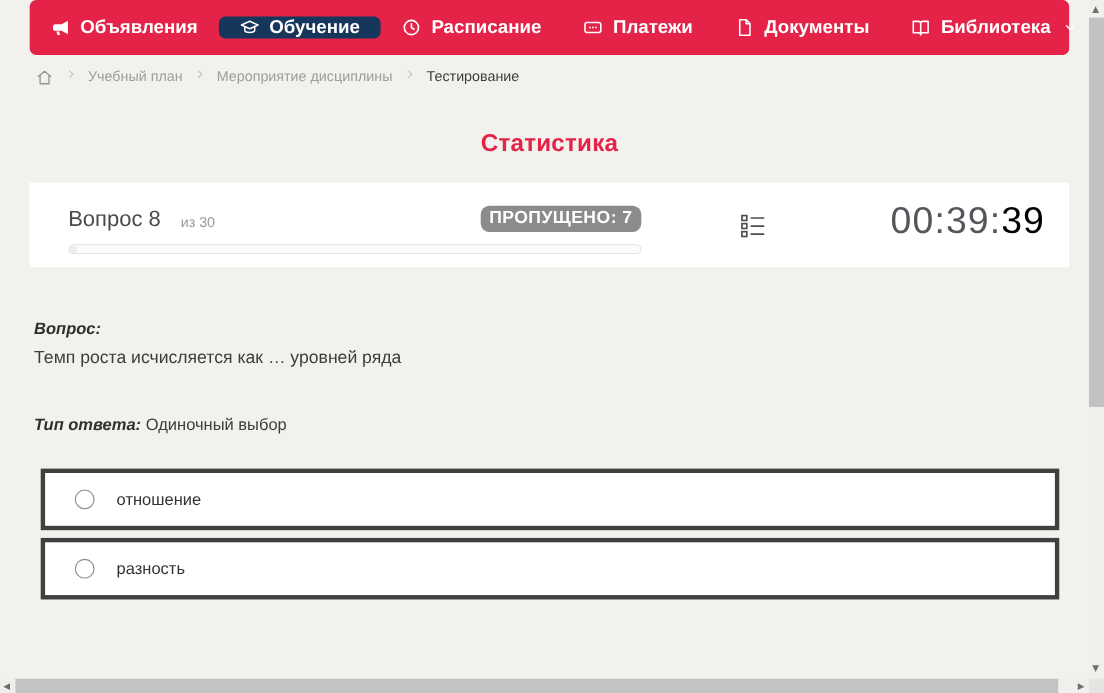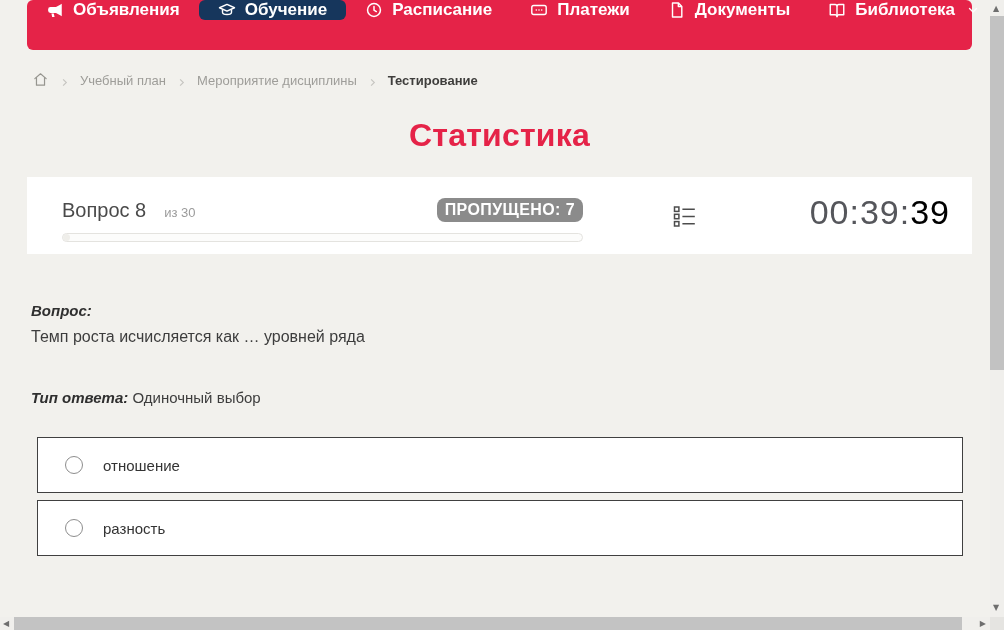--- a/index.html
+++ b/index.html
@@ -7,45 +7,45 @@
     width:1004px;height:630px;overflow:hidden;position:relative;
     background:#f2f1ed;
     font-family:"Liberation Sans","DejaVu Sans",sans-serif;
     -webkit-font-smoothing:antialiased;
   }
   .content{position:absolute;left:27px;top:0;width:945px;}
 
   
   .nav{
     height:50px;background:#e52348;border-radius:6px;
-    display:flex;align-items:flex-start;color:#fff;
+    display:flex;align-items:center;color:#fff;
   }
   .nav-item{
     display:flex;align-items:center;gap:9px;padding:0 19px;
     font-size:17px;font-weight:bold;cursor:pointer;white-space:nowrap;
   }
   .nav-item.active{background:#16365c;border-radius:6px;}
   .nav-item svg{display:block;}
   .icon-18{width:18px;height:18px;}
   .icon-chev{width:14px;height:14px;margin-left:2px;opacity:.95;}
 
   
   .breadcrumb{
-    display:flex;align-items:flex-end;gap:10px;
+    display:flex;align-items:flex-start;gap:10px;
     margin-top:12px;height:26px;padding-left:5px;
     font-size:13px;color:#9e9d99;
   }
   .breadcrumb .crumb{cursor:pointer;}
-  .breadcrumb .crumb.current{color:#3f3e3c;cursor:default;font-weight:bold;}
+  .breadcrumb .crumb.current{color:#3f3e3c;cursor:default;}
   .home-ic{width:17px;height:17px;color:#96958f;display:block;cursor:pointer;}
   .sep{width:11px;height:11px;color:#c6c5c0;}
 
   
   .page-title{
-    text-align:center;color:#e52348;font-size:32px;font-weight:bold;
+    text-align:center;color:#e52348;font-size:22px;font-weight:bold;
     margin-top:29px;letter-spacing:.2px;
   }
 
   
   .card{
     margin-top:23px;background:#ffffff;height:77px;
     display:flex;align-items:flex-start;
     padding:0 22px 0 35px;box-sizing:border-box;
   }
   .card-left{width:521px;padding-top:21px;}
@@ -73,21 +73,21 @@
   
   .qbody{padding-left:4px;}
   .q-heading{margin-top:48px;font-size:15px;font-weight:bold;font-style:italic;color:#2f2f2f;}
   .q-text{margin-top:9px;font-size:16px;color:#3d3d3d;}
   .q-type{margin-top:43px;font-size:15px;color:#3d3d3d;}
   .q-type b{font-style:italic;color:#2f2f2f;}
 
   
   .options{margin:31px 9px 0 10px;}
   .option{
-    background:#fff;border:1px solid #404040;height:56px;
+    background:#fff;border:4px solid #404040;height:56px;
     display:flex;align-items:center;padding-left:27px;
     margin-bottom:7px;cursor:pointer;box-sizing:border-box;
   }
   .radio{
     width:16px;height:16px;border:1px solid #8d8d8d;border-radius:50%;
     background:#fff;flex:0 0 auto;
   }
   .option-label{margin-left:20px;font-size:15px;color:#333;}
 
   

